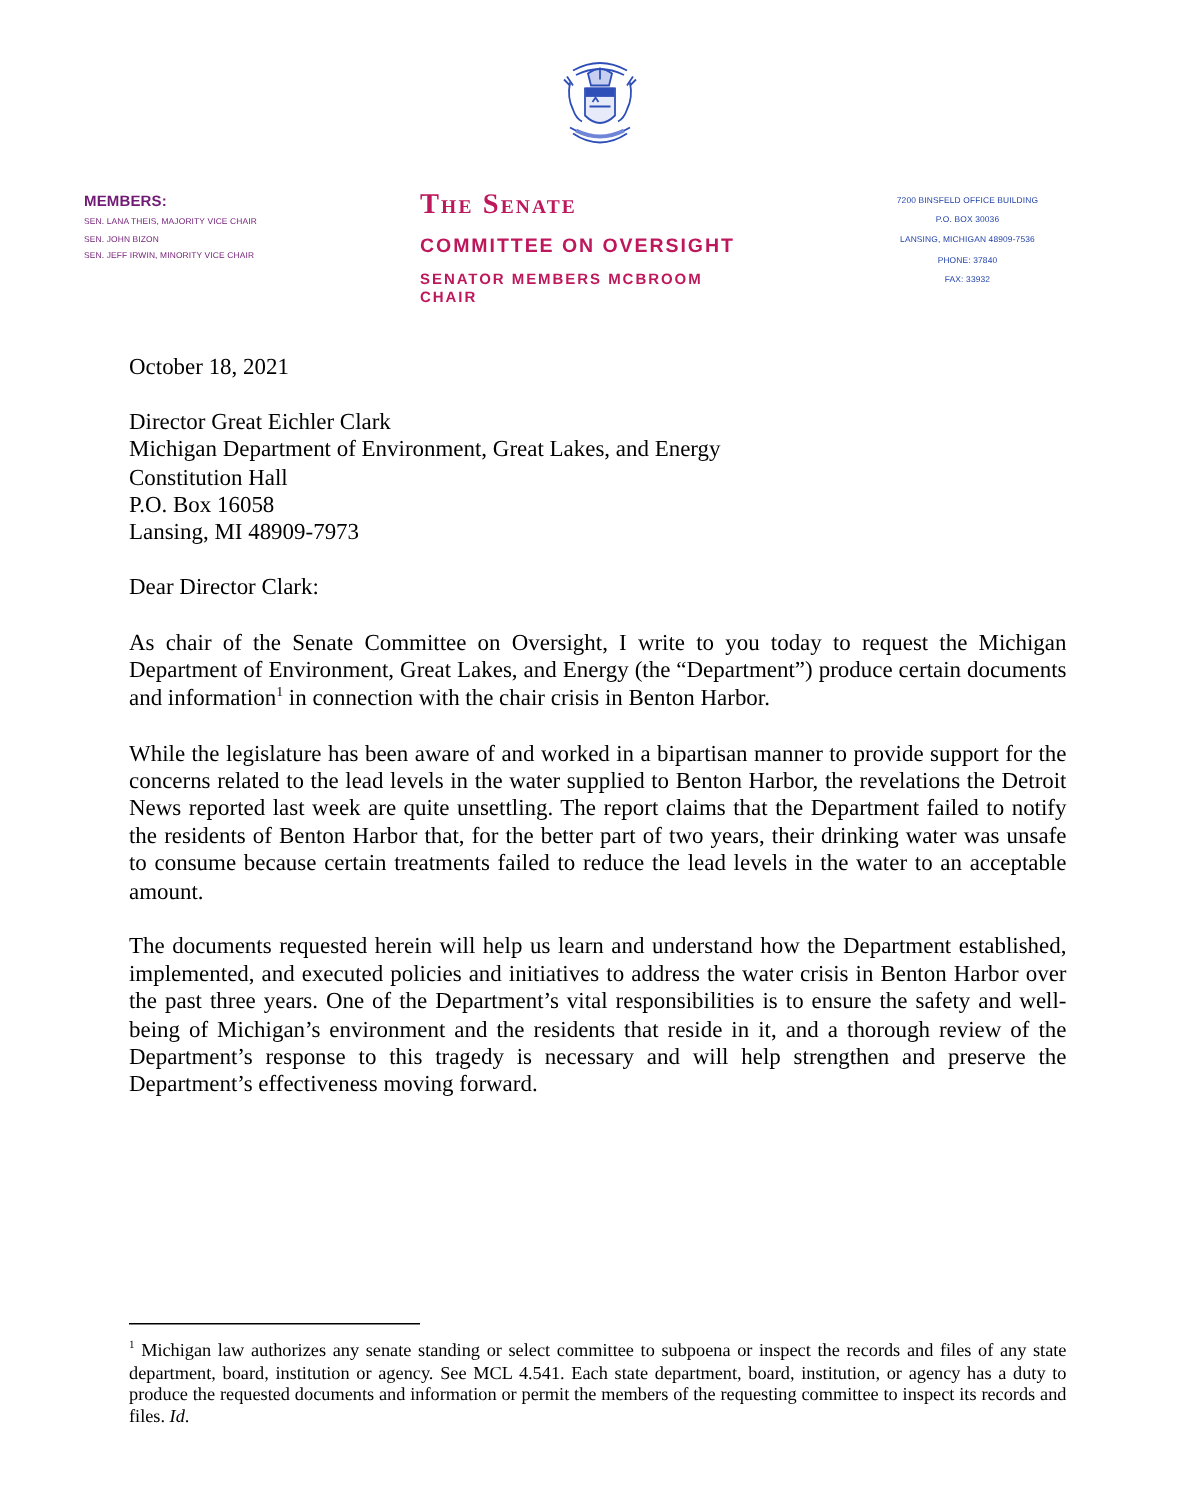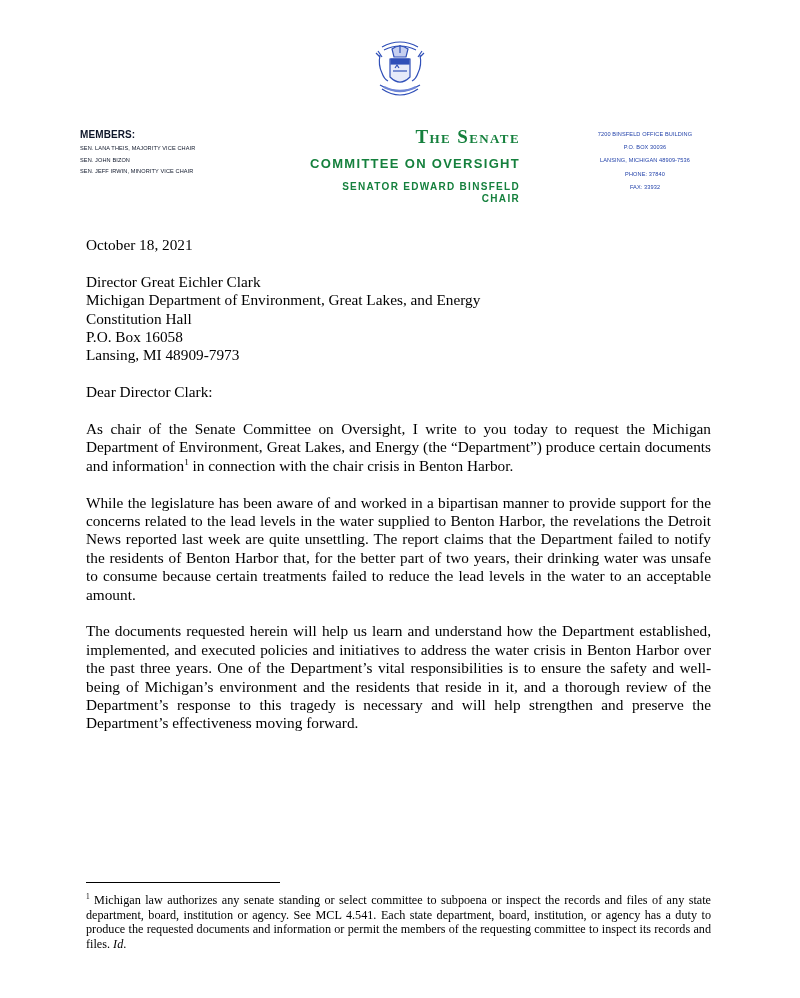--- a/index.html
+++ b/index.html
@@ -1,21 +1,21 @@
 <!DOCTYPE html>
 <html><head>
 <meta charset="utf-8">
 <style>
   html, body { margin: 0; padding: 0; background: #ffffff; }
   body { width: 800px; height: 998px; position: relative; overflow: hidden; font-family: "Liberation Serif", serif; color: #000; }
   .seal { position: absolute; left: 370px; top: 35px; width: 60px; height: 70px; }
-  .members { position: absolute; left: 80px; top: 129px; font-family: "Liberation Sans", sans-serif; color: #0f172a; }
+  .members { position: absolute; left: 56px; top: 129px; font-family: "Liberation Sans", sans-serif; color: #701a75; }
   .members .hdr { font-size: 10px; font-weight: bold; letter-spacing: 0.1px; margin-bottom: 3px; }
   .members .m { font-size: 5.6px; line-height: 11.5px; letter-spacing: 0.1px; }
-  .center-head { position: absolute; left: 280px; top: 126px; width: 240px; text-align: right; color: #15803d; }
+  .center-head { position: absolute; left: 280px; top: 126px; width: 240px; text-align: left; color: #be185d; }
   .center-head .senate { font-family: "Liberation Serif", serif; font-weight: bold; font-size: 19px; letter-spacing: 1.4px; font-variant: small-caps; line-height: 22px; }
   .center-head .committee { font-family: Liberation Sans, sans-serif; font-weight: bold; font-size: 13px; letter-spacing: 1.3px; margin-top: 8px; }
   .center-head .senator { font-family: "Liberation Sans", sans-serif; font-weight: bold; font-size: 10px; letter-spacing: 1.3px; margin-top: 10px; line-height: 12px; }
   .contact { position: absolute; left: 560px; top: 128px; width: 170px; text-align: center; font-family: "Liberation Sans", sans-serif; color: #1f3fa8; font-size: 5.6px; line-height: 13.2px; letter-spacing: 0.1px; }
   .letter { position: absolute; left: 86px; top: 236px; width: 625px; font-size: 15.3px; line-height: 18.4px; }
   .letter p { margin: 0; font-family: Liberation Serif, serif; }
   .gap { height: 18.4px; }
   .justify { text-align: justify; }
   .fnrule { position: absolute; left: 86px; top: 882px; width: 194px; height: 1px; background: #000; }
   .footnote { position: absolute; left: 86px; top: 893px; width: 625px; font-size: 12.2px; line-height: 14.7px; text-align: justify; }
@@ -50,21 +50,21 @@
   <div class="hdr">MEMBERS:</div>
   <div class="m">SEN. LANA THEIS, MAJORITY VICE CHAIR</div>
   <div class="m">SEN. JOHN BIZON</div>
   <div class="m">SEN. JEFF IRWIN, MINORITY VICE CHAIR</div>
 </div>
 
 <div class="center-head">
   <div class="senate">The Senate</div>
   <div class="committee">COMMITTEE ON OVERSIGHT</div>
   <div class="senator">
-    <div>SENATOR EDWARD BINSFELD</div>
+    <div>SENATOR MEMBERS MCBROOM</div>
     <div>CHAIR</div>
   </div>
 </div>
 
 <div class="contact">
   <div>7200 BINSFELD OFFICE BUILDING</div>
   <div>P.O. BOX 30036</div>
   <div>LANSING, MICHIGAN 48909-7536</div>
   <div>PHONE: 37840</div>
   <div>FAX: 33932</div>

